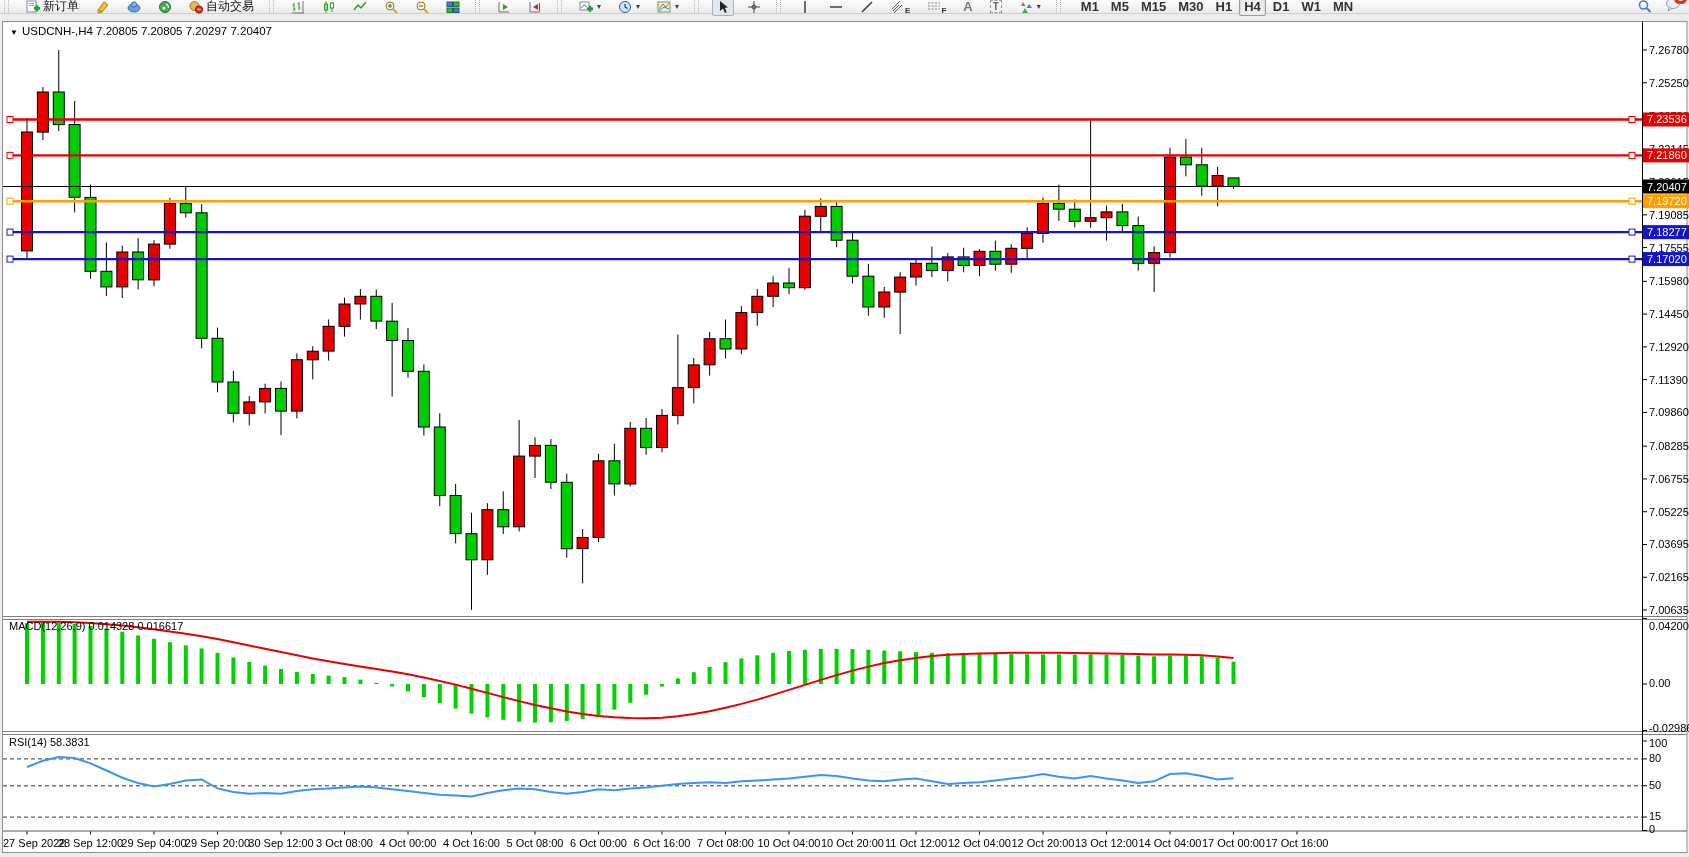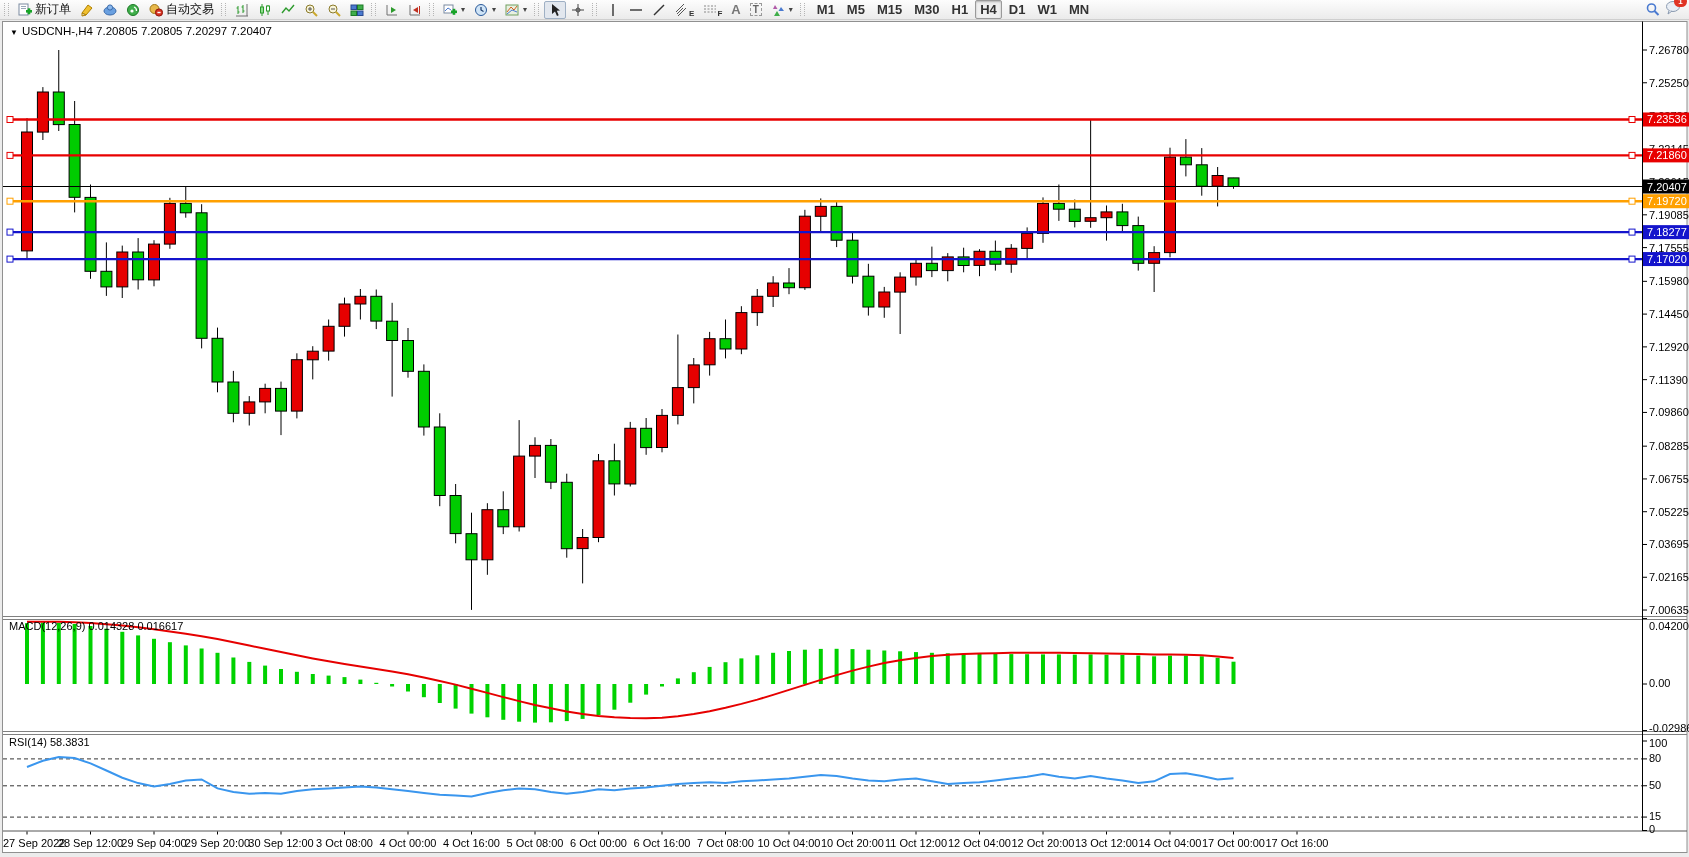--- a/index.html
+++ b/index.html
@@ -1,22 +1,22 @@
 <!DOCTYPE html>
 <html><head>
 <meta charset="utf-8">
 <style>
   html,body{margin:0;padding:0;}
   body{width:1689px;height:857px;background:#ececec;overflow:hidden;
        font-family:"Liberation Sans",sans-serif;position:relative;}
   
-  .tb{position:absolute;top:0;left:0;width:1689px;height:20px;
+  .tb{position:absolute;top:0;left:0;width:1689px;height:14px;
       background:linear-gradient(#fdfdfd,#ebebeb);
       border-bottom:1px solid #cfcfcf;display:flex;align-items:center;
-      padding:0 2px;box-sizing:border-box;gap:1px;z-index:5;}
+      padding:0 2px;box-sizing:border-box;gap:9px;z-index:5;}
   .grip{width:3px;height:13px;border-left:1px dotted #b5b5b5;
         border-right:1px dotted #b5b5b5;margin:0 4px 0 2px;}
   .tbtn{display:flex;align-items:center;gap:3px;height:16px;
         padding:0 3px;border:1px solid transparent;border-radius:2px;
         font-size:12px;color:#111;white-space:nowrap;cursor:default;}
   .tbtn.active{background:#e2e7ee;border-color:#9fb0c4;}
   .tbtn svg{display:block;}
   .dd{font-size:8px;color:#444;margin-left:1px;}
   .glyph{font-size:12px;font-weight:bold;color:#333;line-height:1;}
   .tfbar{display:flex;align-items:center;gap:2px;margin-left:2px;}

